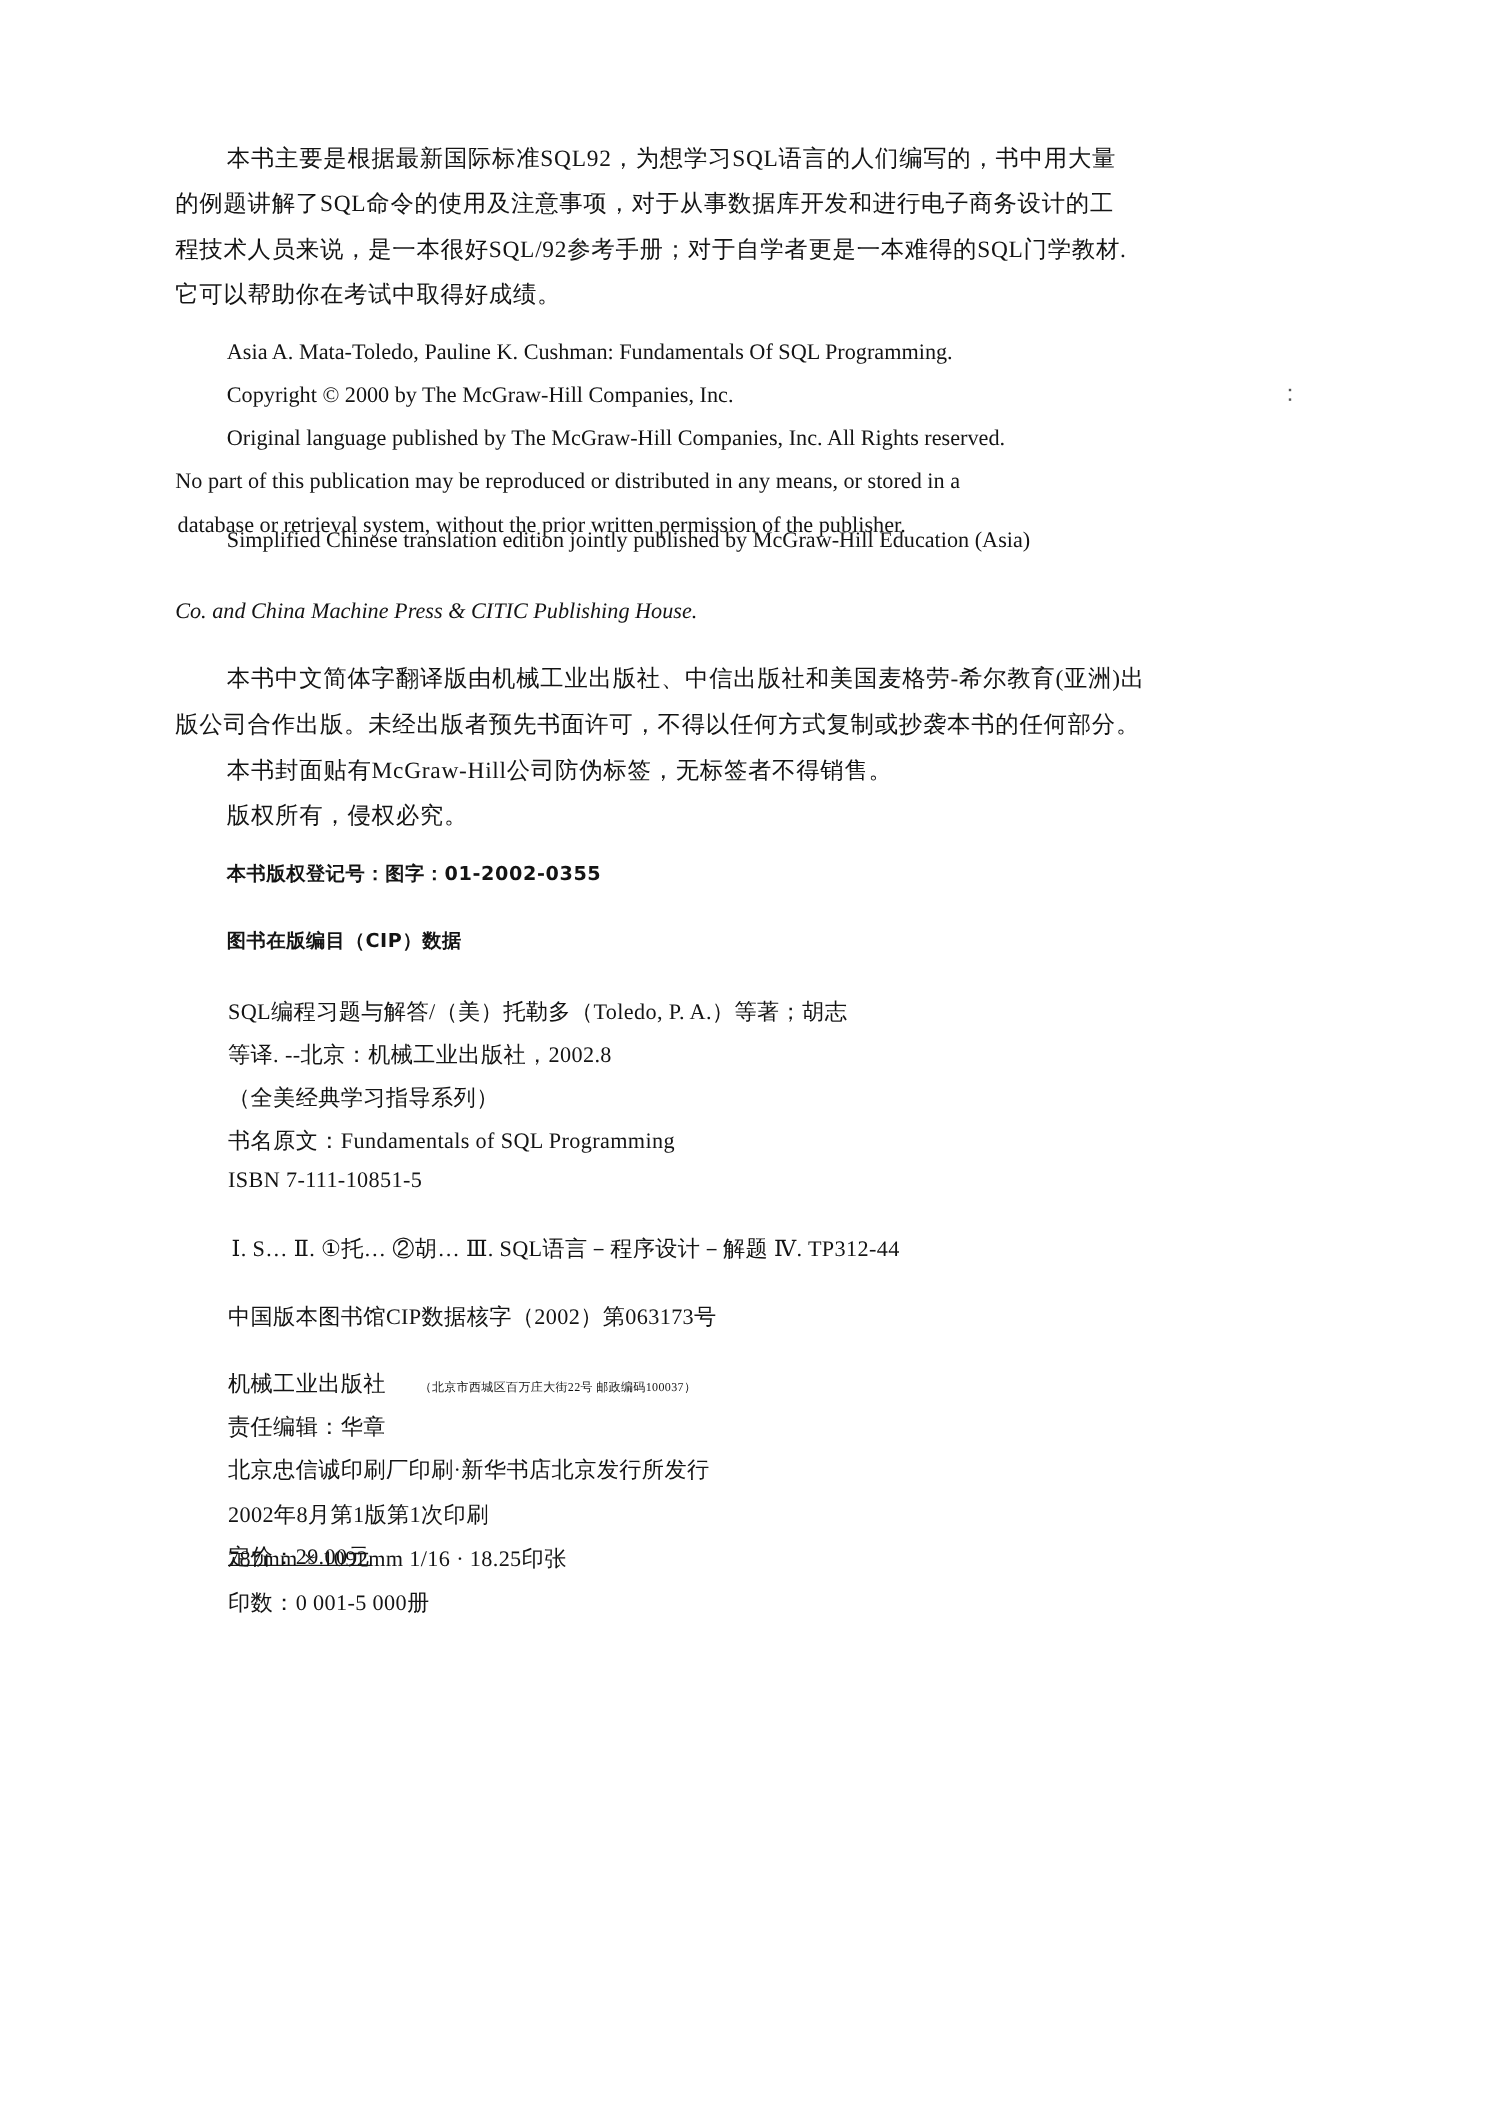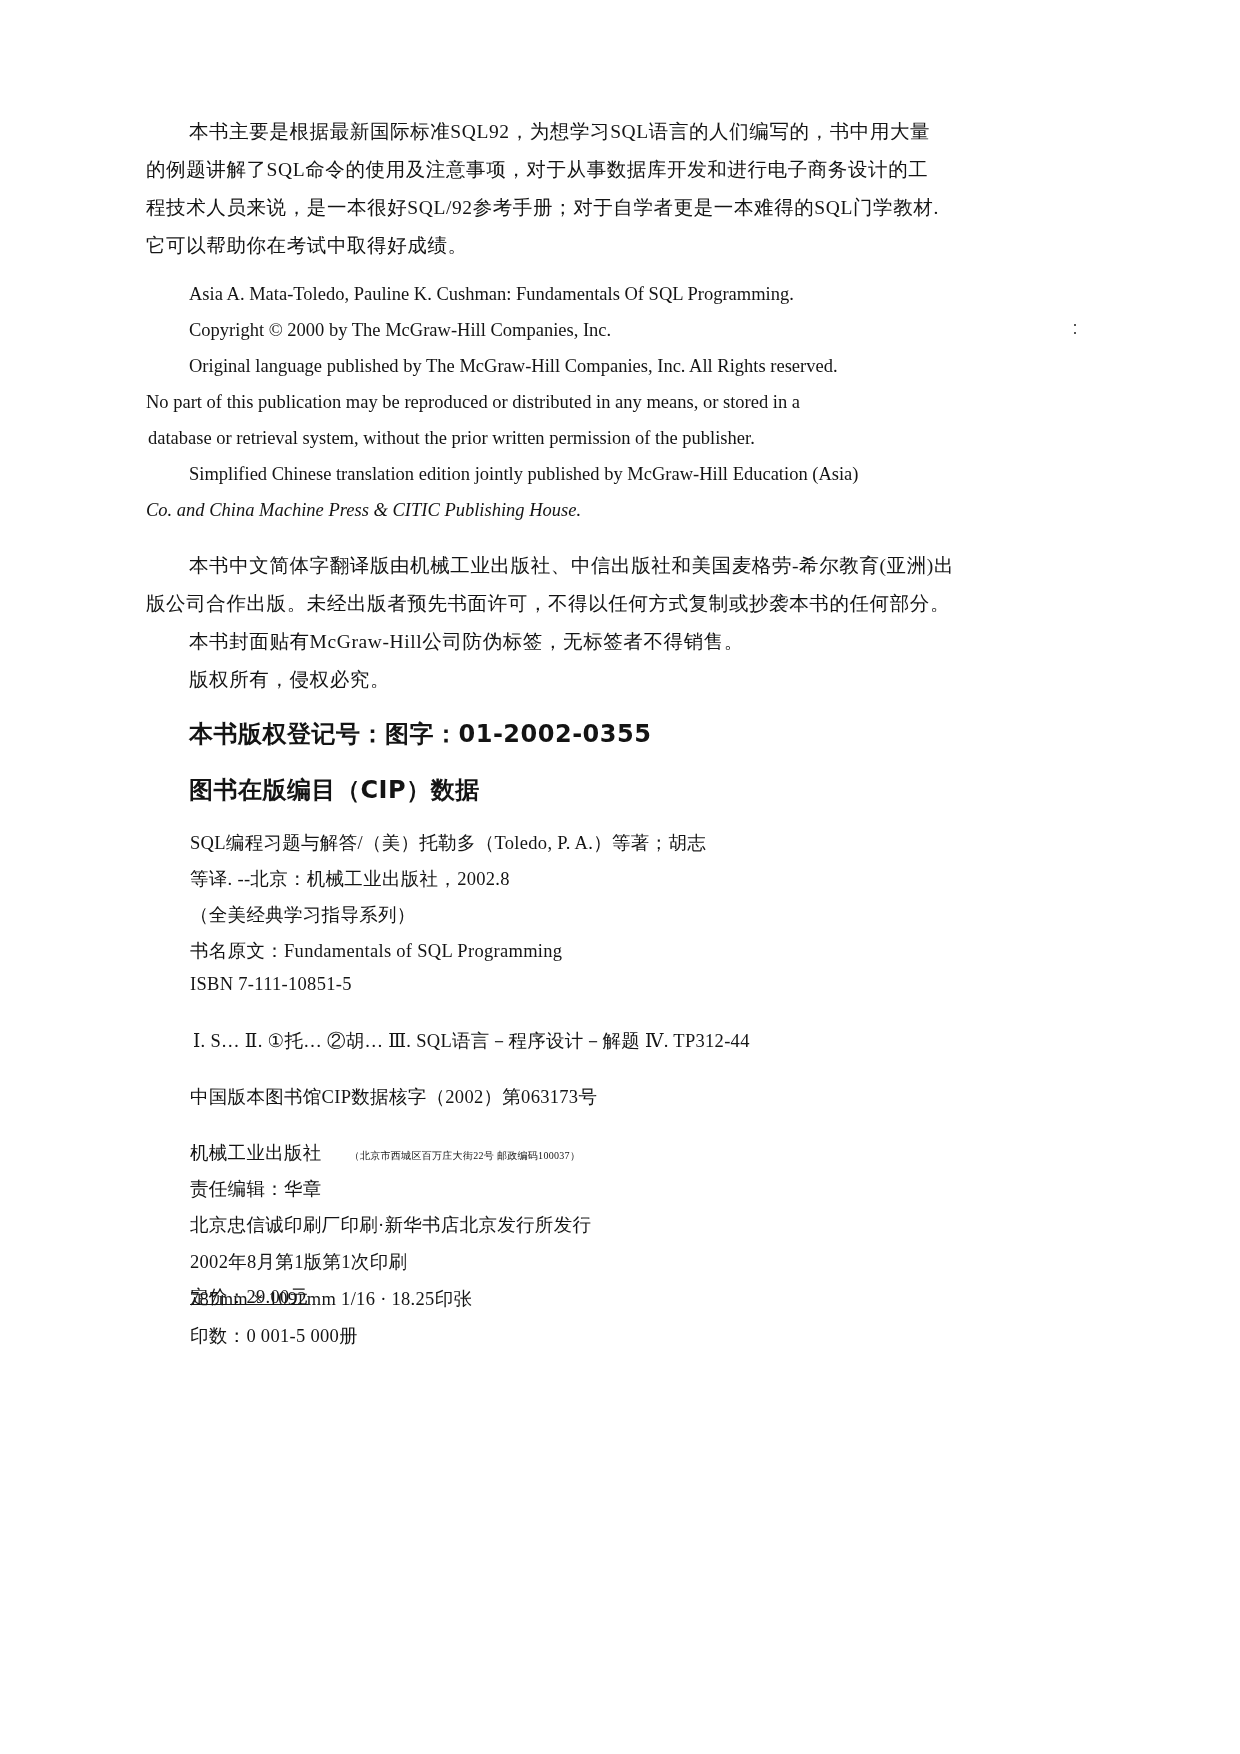--- a/index.html
+++ b/index.html
@@ -2,21 +2,21 @@
 <html><head>
   <meta charset="utf-8">
   <style>
     html, body { margin: 0; padding: 0; background: #ffffff; }
     body { width: 1240px; height: 1754px; position: relative; overflow: hidden; color: #141414; }
     .page { position: absolute; left: 0; top: 0; width: 1240px; height: 1491px; }
     .serif { font-family: "Liberation Serif", "DejaVu Serif", serif; }
     .line { position: absolute; white-space: nowrap; }
     .cn { font-size: 19.5px; letter-spacing: 0.6px; }
     .en { font-size: 18.5px; }
-    .bold-heading { font-family: "DejaVu Sans", "Liberation Sans", sans-serif; font-weight: bold; font-size: 24px; letter-spacing: 0.5px; }
+    .bold-heading { font-family: "DejaVu Sans", "Liberation Sans", sans-serif; font-weight: bold; font-size: 16px; letter-spacing: 0.5px; }
     .cip { font-size: 18.5px; letter-spacing: 0.3px; }
     .small { font-size: 10px; margin-left: 28px; }
     .notice { font-size: 22px; letter-spacing: 1px; }
     .stray-mark { position: absolute; left: 1073px; top: 320px; width: 3px; height: 24px; }
     .stray-mark span { display: block; width: 2px; height: 2px; background: #555; margin: 4px 0 6px 1px; }
   </style>
 </head>
 <body>
 
 <div class="page">
@@ -27,21 +27,21 @@
     <div class="line serif cn" style="left:146px; top:194px;">程技术人员来说，是一本很好SQL/92参考手册；对于自学者更是一本难得的SQL门学教材.</div>
     <div class="line serif cn" style="left:146px; top:232px;">它可以帮助你在考试中取得好成绩。</div>
   </div>
 
   <div>
     <div class="line serif en" style="left:189px; top:284px;">Asia A. Mata-Toledo, Pauline K. Cushman: Fundamentals Of SQL Programming.</div>
     <div class="line serif en" style="left:189px; top:320px;">Copyright © 2000 by The McGraw-Hill Companies, Inc.</div>
     <div class="line serif en" style="left:189px; top:356px;">Original language published by The McGraw-Hill Companies, Inc. All Rights reserved.</div>
     <div class="line serif en" style="left:146px; top:392px;">No part of this publication may be reproduced or distributed in any means, or stored in a</div>
     <div class="line serif en" style="left:148px; top:428px;">database or retrieval system, without the prior written permission of the publisher.</div>
-    <div class="line serif en" style="left:189px; top:464px;">Simplified Chinese translation edition jointly published by McGraw-Hill Education (Asia)</div>
+    <div class="line serif en" style="left:189px; top:441px;">Simplified Chinese translation edition jointly published by McGraw-Hill Education (Asia)</div>
     <div class="line serif en" style="left:146px; top:500px;font-style:italic;">Co. and China Machine Press &amp; CITIC Publishing House.</div>
   </div>
 
   <div>
     <div class="line serif cn" style="left:189px; top:552px;">本书中文简体字翻译版由机械工业出版社、中信出版社和美国麦格劳-希尔教育(亚洲)出</div>
     <div class="line serif cn" style="left:146px; top:590px;">版公司合作出版。未经出版者预先书面许可，不得以任何方式复制或抄袭本书的任何部分。</div>
     <div class="line serif cn" style="left:189px; top:628px;">本书封面贴有McGraw-Hill公司防伪标签，无标签者不得销售。</div>
     <div class="line serif cn" style="left:189px; top:666px;text-align:center;">版权所有，侵权必究。</div>
   </div>
 

